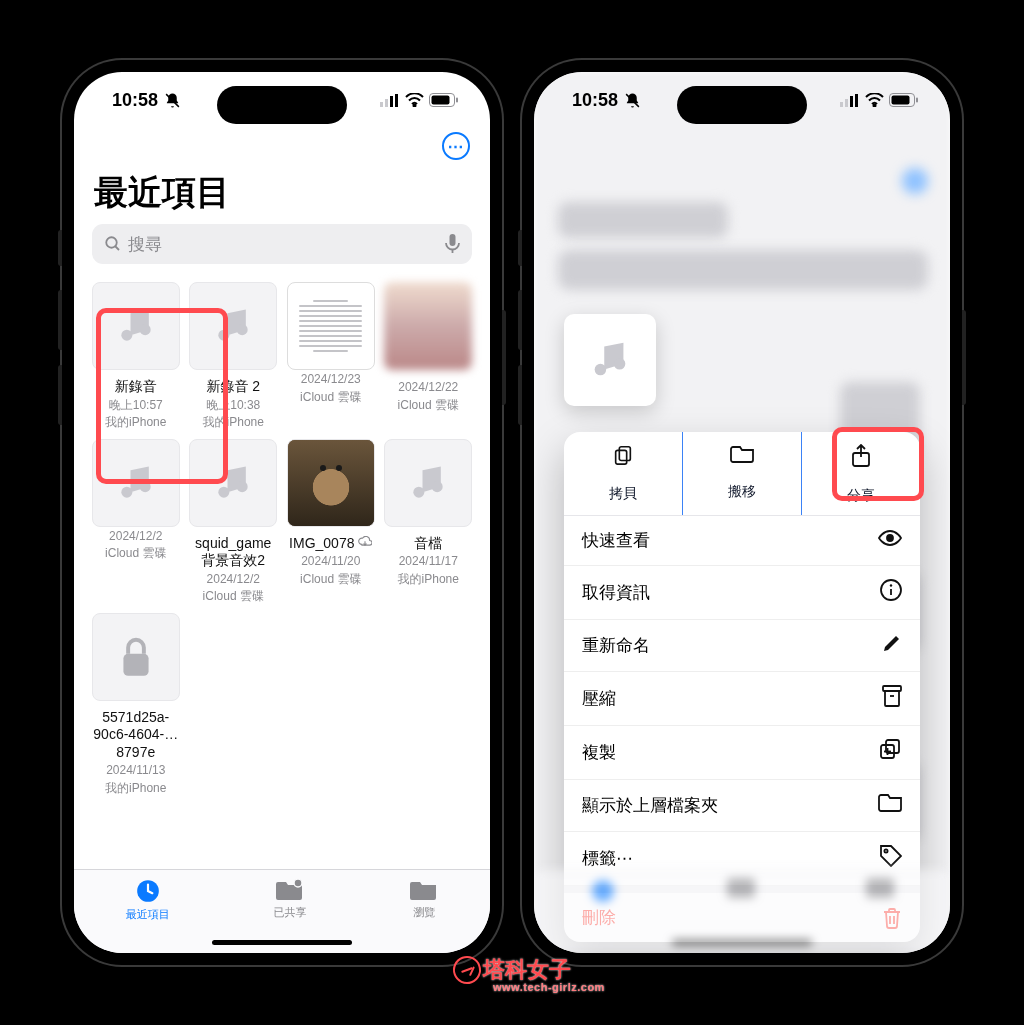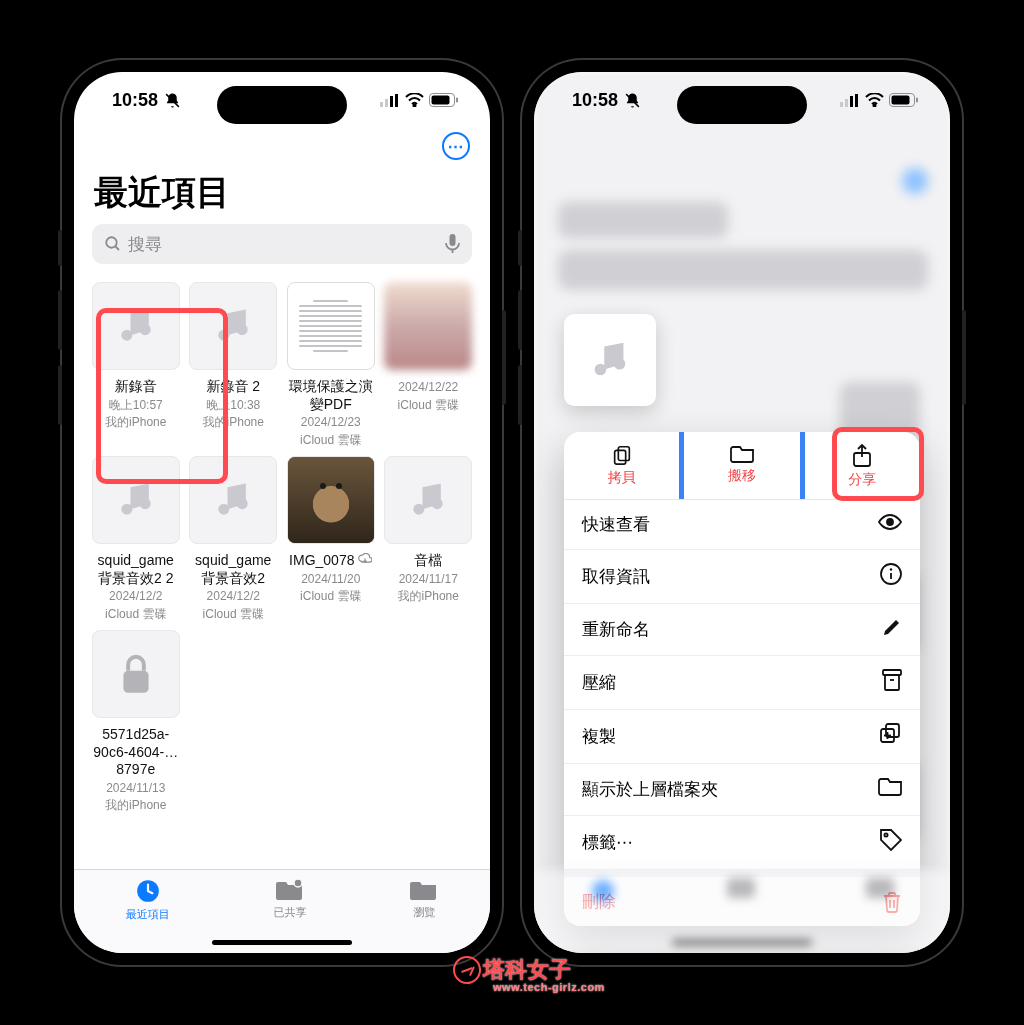--- a/index.html
+++ b/index.html
@@ -168,23 +168,23 @@
     background:#fff; border-radius:16px;
     box-shadow:0 18px 40px rgba(0,0,0,.25);
     overflow:hidden;
     font-size:17px;
   }
   .ctx-top {
     display:flex; border-bottom:1px solid #e6e6ea;
   }
   .ctx-top-item {
     flex:1; display:flex; flex-direction:column; align-items:center;
-    padding:12px 0 10px 0; gap:3px; color:#ef4444;
-  }
-  .ctx-top-item + .ctx-top-item { border-left:5px solid #3b82f6; }
+    padding:12px 0 10px 0; gap:19px; color:#0f172a;
+  }
+  .ctx-top-item + .ctx-top-item { border-left:1px solid #3b82f6; }
   .ctx-top-label { font-size:14px; }
   .ctx-row {
     display:flex; align-items:center; justify-content:space-between;
     padding:13px 18px; border-bottom:1px solid #eee;
   }
   .ctx-row.last { border-bottom:none; }
   .ctx-row.danger { color:#ff3b30; }
   .ctx-sep { height:7px; background:#efeff2; }
   .ctx-icon { color:#111; }
   .ctx-row.danger .ctx-icon { color:#ff3b30; }
@@ -298,39 +298,37 @@
               <div class="doc-line"></div>
               <div class="doc-line"></div>
               <div class="doc-line"></div>
               <div class="doc-line"></div>
               <div class="doc-line"></div>
               <div class="doc-line"></div>
               <div class="doc-line"></div>
               <div class="doc-line"></div>
               <div class="doc-line short"></div>
             </div>
-            <div class="ftitle">環境保護之演變PDF</div>
             <div class="fsub">2024/12/23</div>
             <div class="fsub">iCloud 雲碟</div>
           </div>
           <div class="tile">
             <div class="thumb blurred"></div>
             <div class="ftitle"></div>
             <div class="fsub">2024/12/22</div>
             <div class="fsub">iCloud 雲碟</div>
           </div>
           <div class="tile">
             <div class="thumb">
               <svg width="44" height="44" viewBox="0 0 24 24" fill="#c9c9cf">
                 <path d="M9 17V5l10-2v11"></path>
                 <circle cx="7" cy="17" r="3"></circle>
                 <circle cx="17" cy="14" r="3"></circle>
               </svg>
             </div>
-            <div class="ftitle">squid_game 背景音效2 2</div>
             <div class="fsub">2024/12/2</div>
             <div class="fsub">iCloud 雲碟</div>
           </div>
           <div class="tile">
             <div class="thumb">
               <svg width="44" height="44" viewBox="0 0 24 24" fill="#c9c9cf">
                 <path d="M9 17V5l10-2v11"></path>
                 <circle cx="7" cy="17" r="3"></circle>
                 <circle cx="17" cy="14" r="3"></circle>
               </svg>

